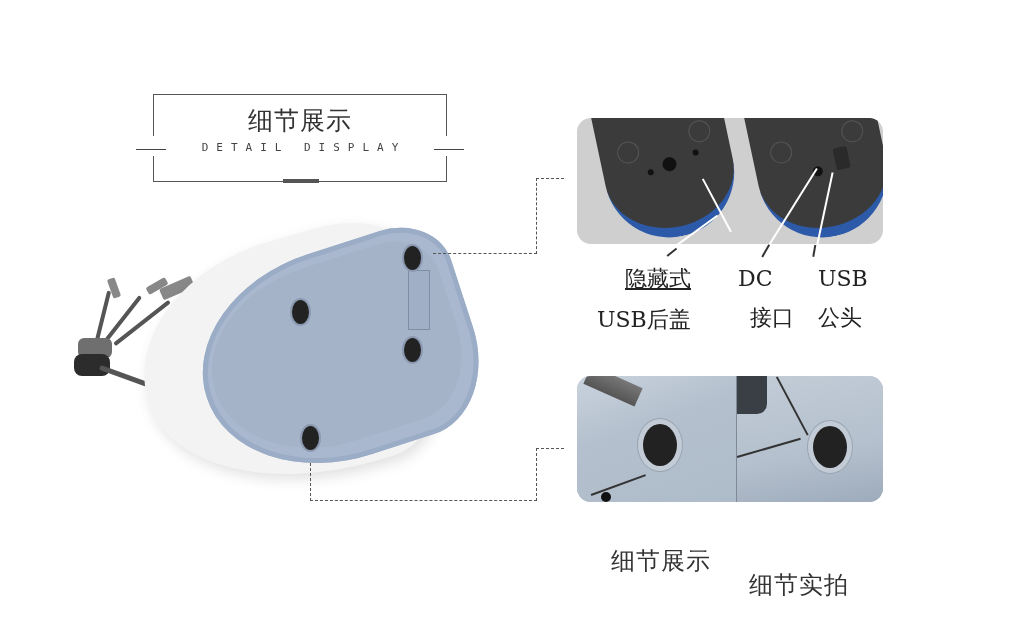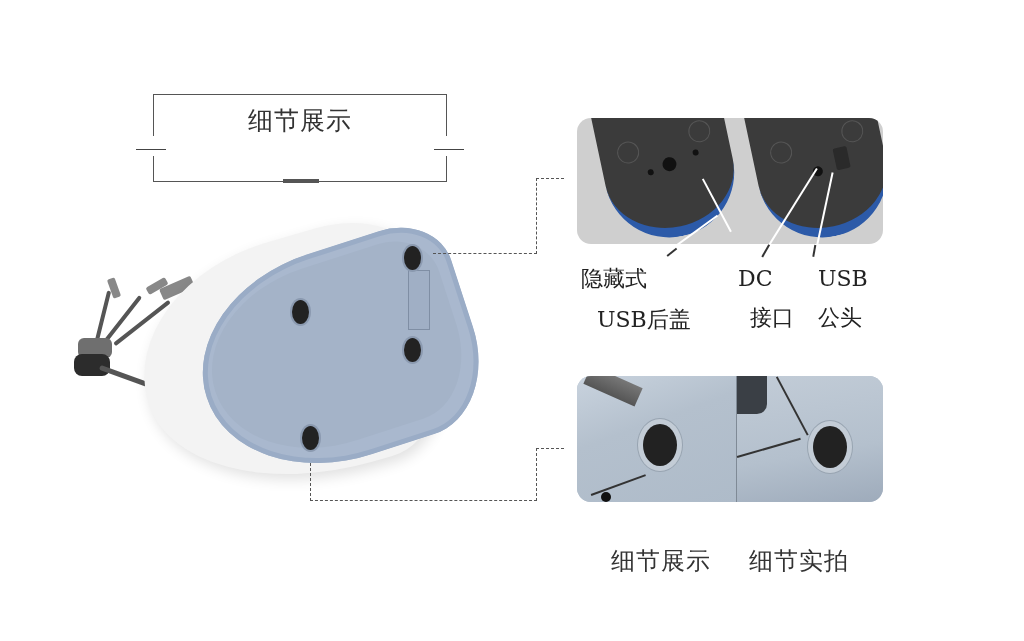--- a/index.html
+++ b/index.html
@@ -70,20 +70,21 @@
   <div class="frame-top"></div>
   <div class="frame-bottom"></div>
   <div class="frame-left-top"></div>
   <div class="frame-left-bot"></div>
   <div class="frame-right-top"></div>
   <div class="frame-right-bot"></div>
   <div class="frame-dash-l"></div>
   <div class="frame-dash-r"></div>
   <div class="frame-tab"></div>
   <div class="title-cn">细节展示</div>
+  <div class="title-en">DETAIL DISPLAY</div>
 </div>
 
 <div class="product">
 
   <div class="cable" style="left:40px;top:70px;width:4px;height:60px;transform:rotate(14deg);"></div>
   <div class="cable" style="left:60px;top:70px;width:4px;height:60px;transform:rotate(38deg);"></div>
   <div class="cable" style="left:80px;top:68px;width:4px;height:70px;transform:rotate(52deg);"></div>
   <div class="plug" style="left:50px;top:58px;width:8px;height:20px;transform:rotate(-20deg);"></div>
   <div class="plug" style="left:86px;top:62px;width:22px;height:8px;transform:rotate(-30deg);"></div>
   <div class="plug" style="left:100px;top:62px;width:34px;height:12px;transform:rotate(-24deg);"></div>
@@ -127,21 +128,21 @@
   </div>
   <div class="pointer" style="left:126px;top:60px;width:60px;transform:rotate(62deg);"></div>
   <div class="pointer" style="left:100px;top:126px;width:50px;transform:rotate(-36deg);"></div>
   <div class="pointer" style="left:192px;top:126px;width:90px;transform:rotate(-58deg);"></div>
   <div class="pointer" style="left:240px;top:126px;width:74px;transform:rotate(-78deg);"></div>
 </div>
 <div class="pointer-ext" style="left:667px;top:255px;width:12px;transform:rotate(-38deg);"></div>
 <div class="pointer-ext" style="left:762px;top:256px;width:14px;transform:rotate(-60deg);"></div>
 <div class="pointer-ext" style="left:813px;top:256px;width:12px;transform:rotate(-80deg);"></div>
 
-<div class="cap" style="left:581px;top:268px;">隐藏式</div>
+<div class="cap" style="left:625px;top:268px;text-decoration:underline;">隐藏式</div>
 <div class="cap" style="left:597px;top:309px;">USB后盖</div>
 <div class="cap" style="left:738px;top:268px;">DC</div>
 <div class="cap" style="left:750px;top:307px;">接口</div>
 <div class="cap" style="left:818px;top:268px;">USB</div>
 <div class="cap" style="left:818px;top:307px;">公头</div>
 
 <div class="panel panel-bottom">
   <div class="half half-l">
     <div class="usb-plug"></div>
     <div class="pad" style="left:66px;top:48px;"></div>
@@ -151,13 +152,13 @@
   <div class="half-divider"></div>
   <div class="half half-r">
     <div style="position:absolute;left:0;top:0;width:30px;height:38px;background:#3a3f45;border-radius:0 0 10px 0;"></div>
     <div class="edge-line" style="left:40px;top:0;width:66px;transform:rotate(62deg);"></div>
     <div class="edge-line" style="left:0;top:80px;width:66px;transform:rotate(-16deg);"></div>
     <div class="pad" style="left:76px;top:50px;"></div>
   </div>
 </div>
 
 <div class="cap-bottom" style="left:611px;">细节展示</div>
-<div class="cap-bottom" style="left:749px;">细节实拍</div>
+<div class="cap-bottom" style="left:749px;margin-top:24px;">细节实拍</div>
 
 </body></html>

